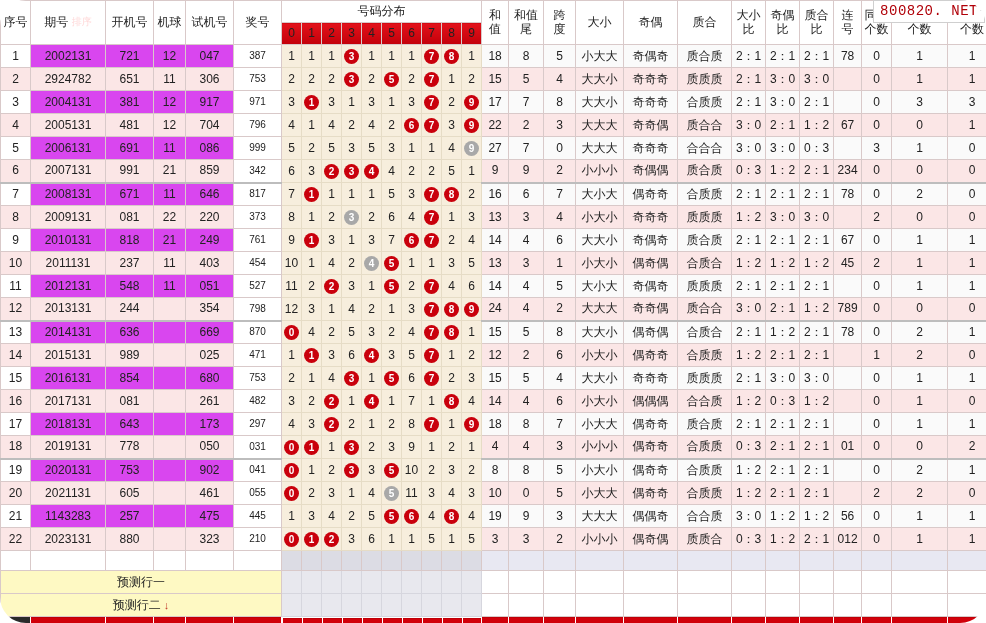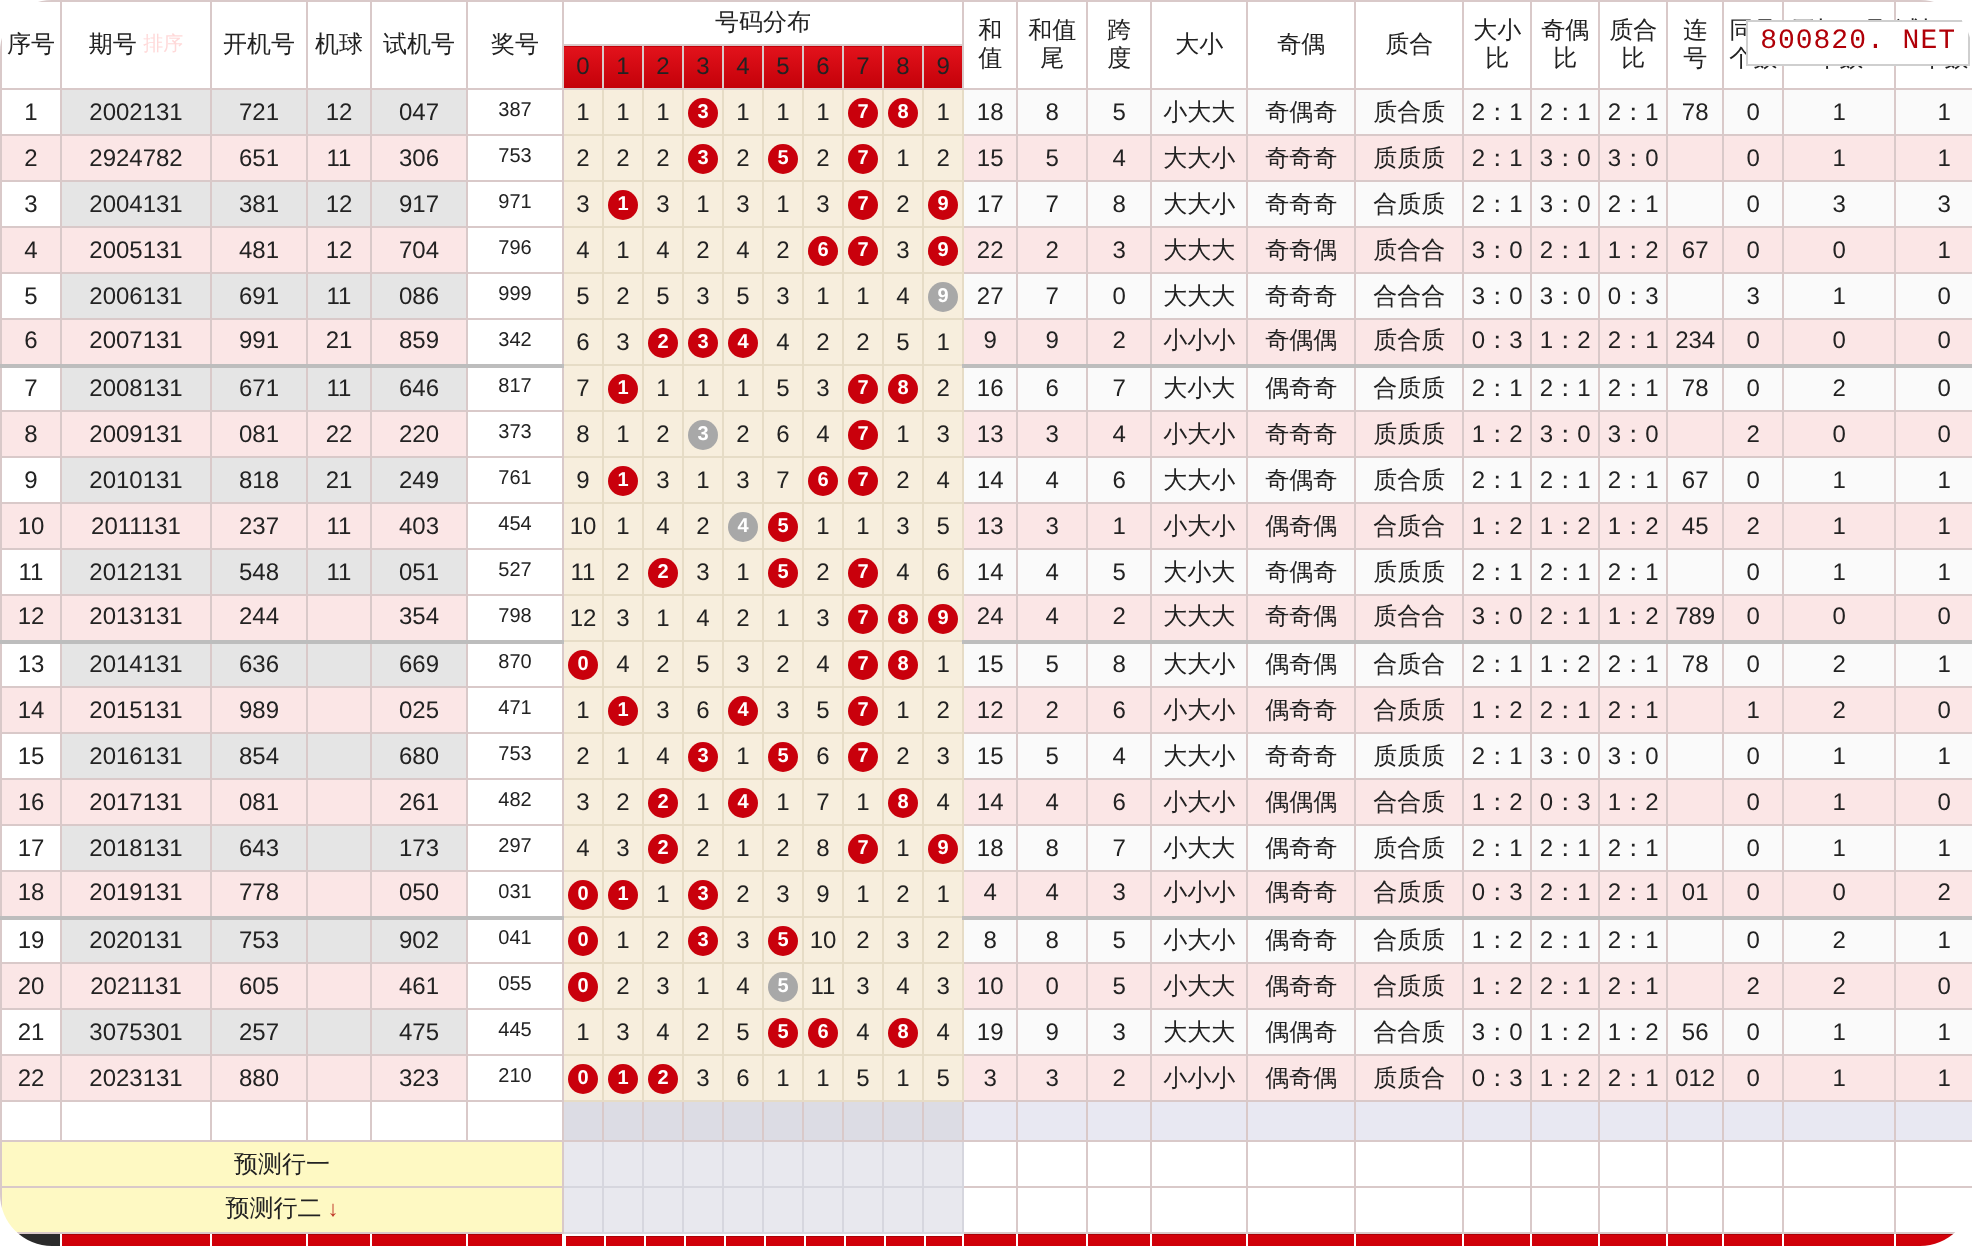--- a/index.html
+++ b/index.html
@@ -49,21 +49,21 @@
   }
   .sortmark {
     font-size: 10px;
     display: inline-block;
     transform: translateY(-1px);
     color: #ffd9d9;
   }
 
   
   tr.drow td { height: 23px; }
-  tr.drow.odd td.leftcell { background: #e5e5e5; }
+  tr.drow.odd td.leftcell { background: #d946ef; }
   tr.drow.even td.leftcell { background: #fbe6e6; }
   tr.drow.odd td.rightcell { background: #fafafa; }
   tr.drow.even td.rightcell { background: #fbe6e6; }
   tr.drow td.gridcell { background: #f7eedd; border: 1px solid #e6dcc6; }
   tr.drow td.prize { background: #ffffff; font-size: 10px; }
   tr.drow td.seq { background: #ffffff; }
   tr.drow.even td.seq { background: #fbe6e6; }
   tr.drow.even td.prize { background: #ffffff; }
 
   td.leftcell, td.seq, td.rightcell { font-size: 12px; }
@@ -99,21 +99,21 @@
     color: #ffffff;
     border: 1px solid #ffffff;
     height: 40px;
     font-size: 13px;
   }
   tr.ftr th.seqcell { background: #2b2b2b; }
 
   
   #watermark {
     position: absolute;
-    top: 10px; right: 1px;
+    top: 0; right: 1px;
     background: #ffffff;
     border: 1px solid #cfcfcf;
     color: #b00008;
     font-size: 14px;
     font-family: "Liberation Mono", "DejaVu Sans Mono", monospace;
     padding: 2px 6px 3px 6px;
     letter-spacing: 0.5px;
   }
   .redarrow { color: #c0392b; font-size: 11px; }
 </style>
@@ -841,21 +841,21 @@
           <td class="rightcell">1：2</td>
           <td class="rightcell">2：1</td>
           <td class="rightcell">2：1</td>
           <td class="rightcell"></td>
           <td class="rightcell">2</td>
           <td class="rightcell">2</td>
           <td class="rightcell">0</td>
         </tr>
         <tr class="drow odd">
           <td class="seq">21</td>
-          <td class="leftcell">3075301</td>
+          <td class="leftcell">1143283</td>
           <td class="leftcell">257</td>
           <td class="leftcell"></td>
           <td class="leftcell">475</td>
           <td class="prize">445</td>
           <td class="gridcell"><span class="miss">1</span></td>
           <td class="gridcell"><span class="miss">3</span></td>
           <td class="gridcell"><span class="miss">4</span></td>
           <td class="gridcell"><span class="miss">2</span></td>
           <td class="gridcell"><span class="miss">5</span></td>
           <td class="gridcell"><span class="ball red">5</span></td>

